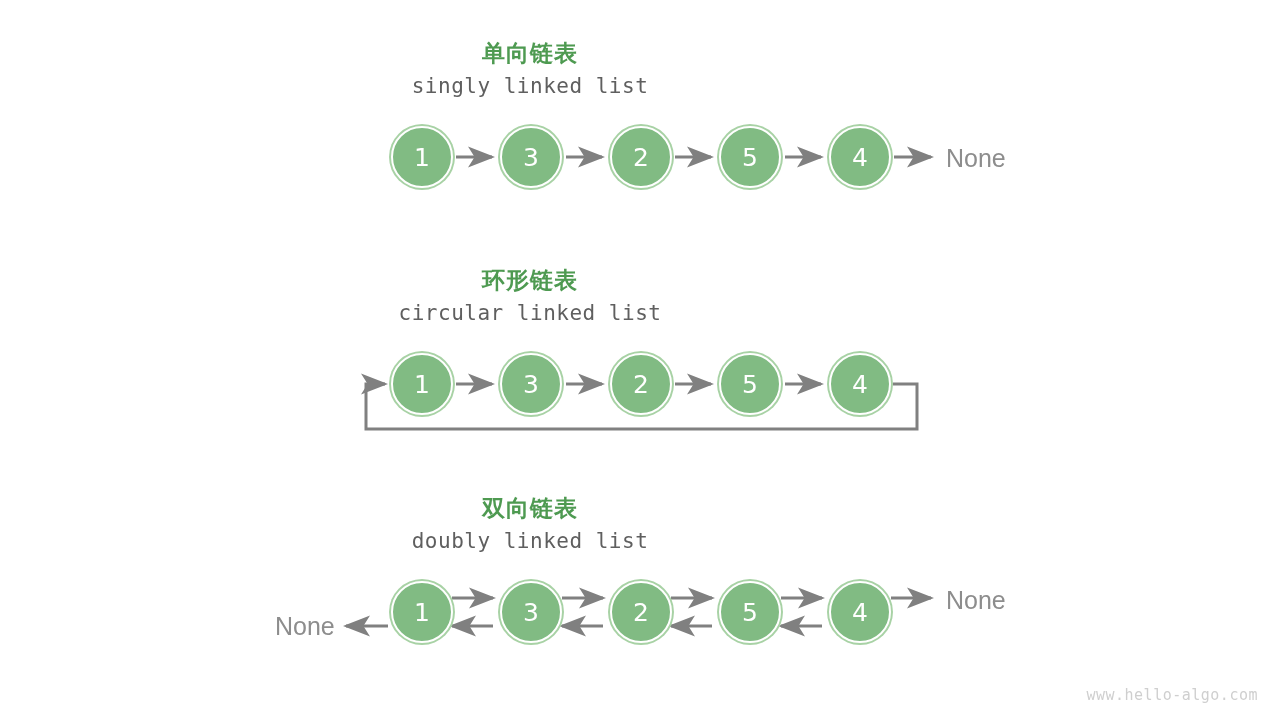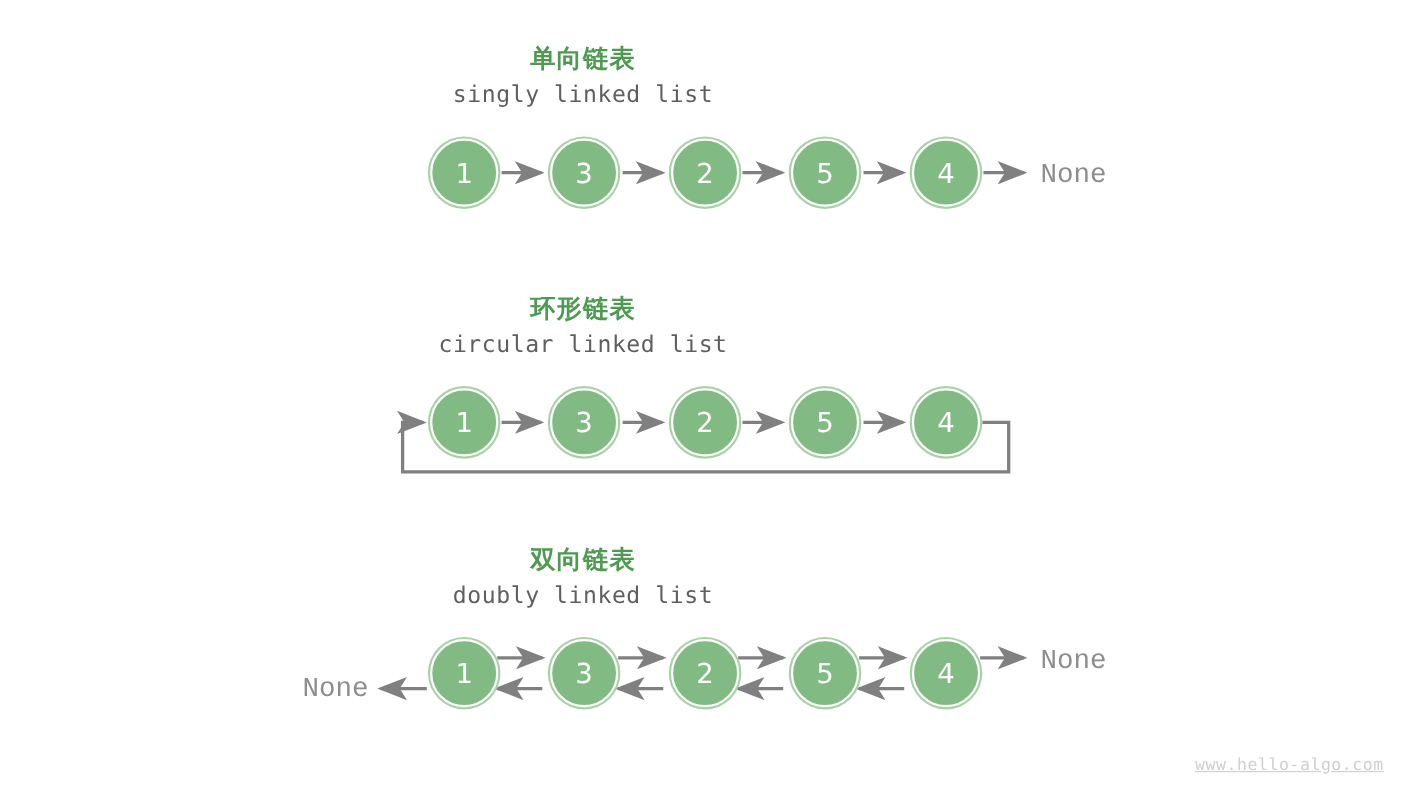--- a/index.html
+++ b/index.html
@@ -67,35 +67,34 @@
     align-items: center;
     justify-content: center;
     color: #ffffff;
     font-family: "DejaVu Sans", sans-serif;
     font-size: 25px;
     line-height: 1;
   }
 
   .none-label {
     position: absolute;
-    font-family: Liberation Mono, monospace;
+    font-family: Liberation Sans, sans-serif;
     font-size: 25px;
     color: #8d8d8d;
     white-space: nowrap;
   }
 
   .watermark {
     position: absolute;
     right: 22px;
     bottom: 16px;
     font-family: "DejaVu Sans Mono", monospace;
     font-size: 15px;
     color: #cfcfcf;
     letter-spacing: 0.5px;
-    text-decoration: underline;
   }
 </style>
 </head>
 <body>
 
 <svg class="diagram" viewBox="0 0 1280 720" width="1280" height="720" xmlns="http://www.w3.org/2000/svg">
   <defs>
     <marker id="ah" markerWidth="9" markerHeight="9" refX="8" refY="4.5" orient="auto" markerUnits="strokeWidth">
       <path d="M0,1 L9,4.5 L0,8 L2.2,4.5 Z" fill="#808080"></path>
     </marker>

